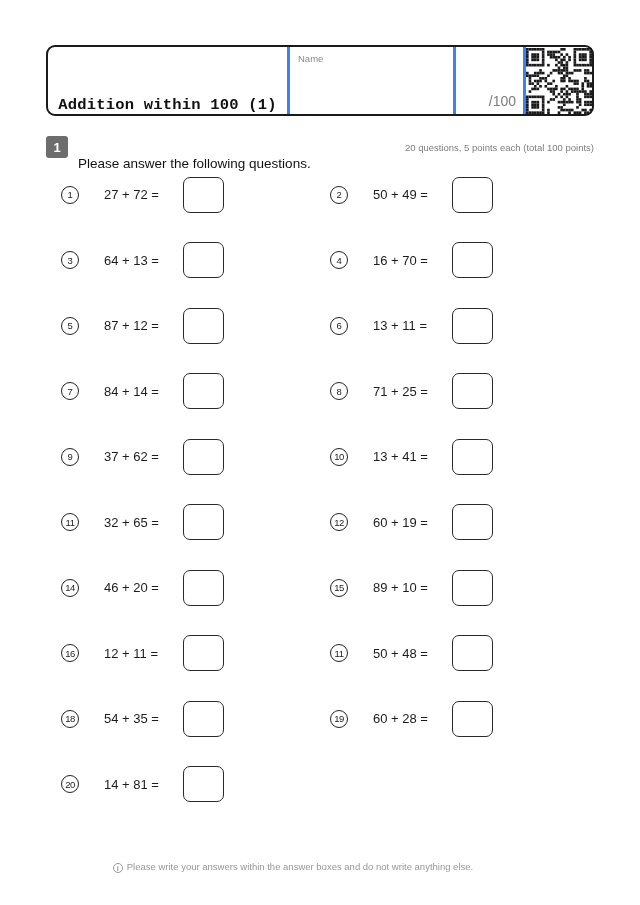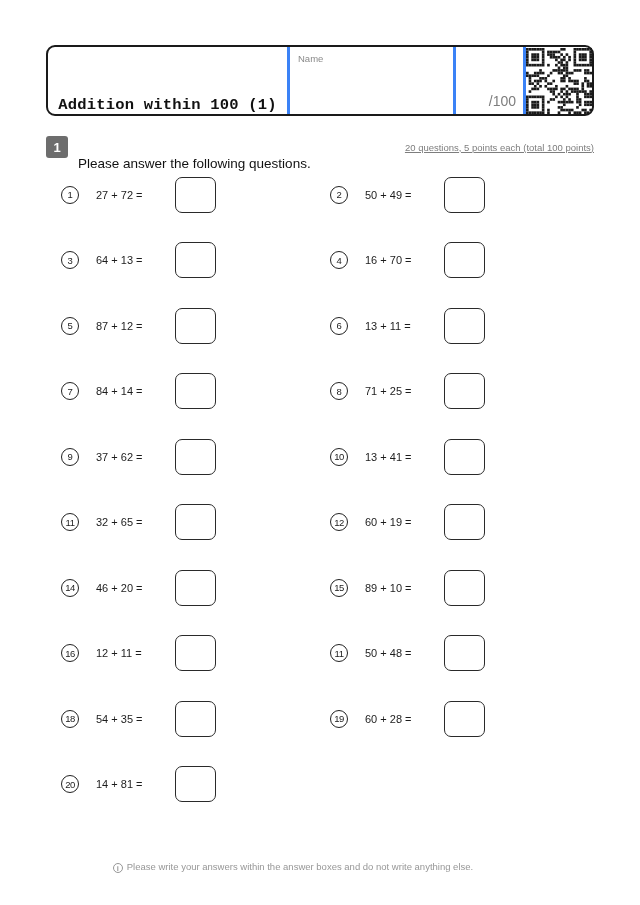--- a/index.html
+++ b/index.html
@@ -27,35 +27,35 @@
   .section-bar{
     position:absolute;left:46px;top:135px;width:548px;height:24px;
     display:flex;align-items:center;
   }
   .section-badge{
     width:22px;height:22px;border-radius:3px;background:#6d6d6d;color:#fff;
     font-size:13px;font-weight:bold;display:flex;align-items:center;justify-content:center;
     flex:0 0 auto;
   }
   .section-instruction{margin-left:10px;font-size:13.5px;color:#111;margin-top:32px;}
-  .section-note{margin-left:auto;font-size:9.5px;color:#7d7d7d;text-decoration:underline;}
+  .section-note{margin-left:auto;font-size:9.5px;color:#7d7d7d;}
   
   .questions{
     position:absolute;left:61px;top:162px;width:540px;
     display:grid;grid-template-columns:269px 269px;grid-auto-rows:65.5px;
     grid-auto-flow:row;align-items:center;
   }
   .question{display:flex;align-items:center;}
   .qnum{
     width:18px;height:18px;border:1.4px solid #222;border-radius:50%;
     display:flex;align-items:center;justify-content:center;flex:0 0 auto;
     box-sizing:border-box;
   }
   .qnum-text{font-size:9.5px;color:#222;letter-spacing:-0.5px;line-height:1;}
-  .qexpr{margin-left:17px;width:74px;font-size:11px;color:#1c1c1c;white-space:nowrap;}
+  .qexpr{margin-left:25px;width:74px;font-size:13px;color:#1c1c1c;white-space:nowrap;}
   .answer-box{
     margin-left:5px;width:41px;height:36px;border:1.6px solid #2a2a2a;border-radius:7px;
     background:#fff;box-sizing:border-box;flex:0 0 auto;
   }
   
   .footer-note{
     position:absolute;left:0;top:861px;width:586px;text-align:center;
     font-size:9.5px;color:#979797;
   }
   .info-icon{

